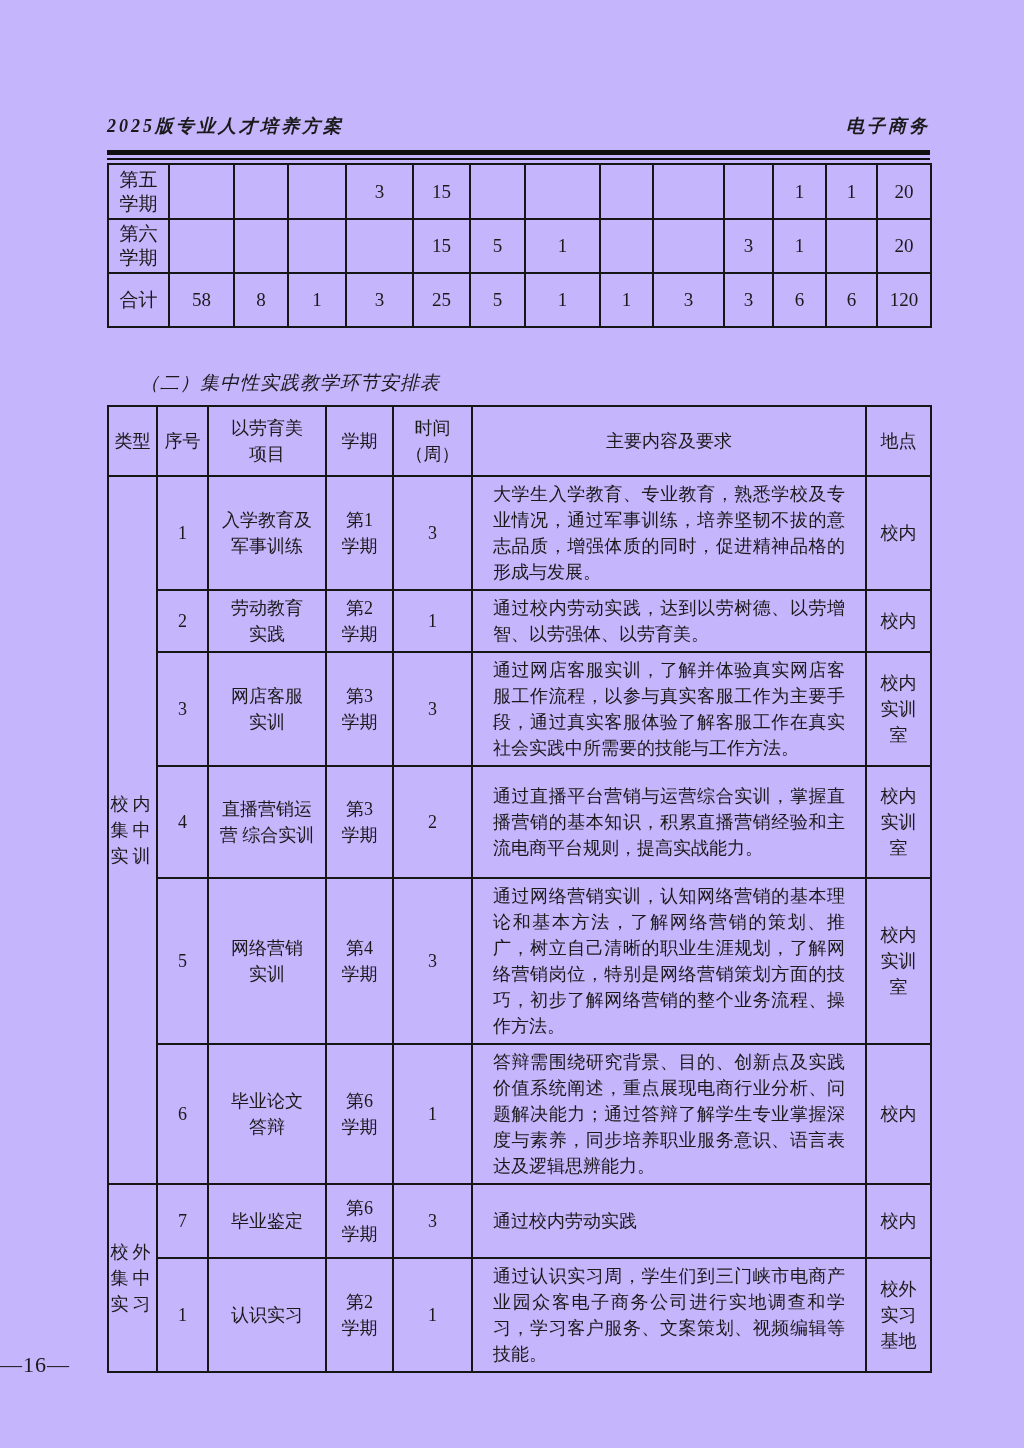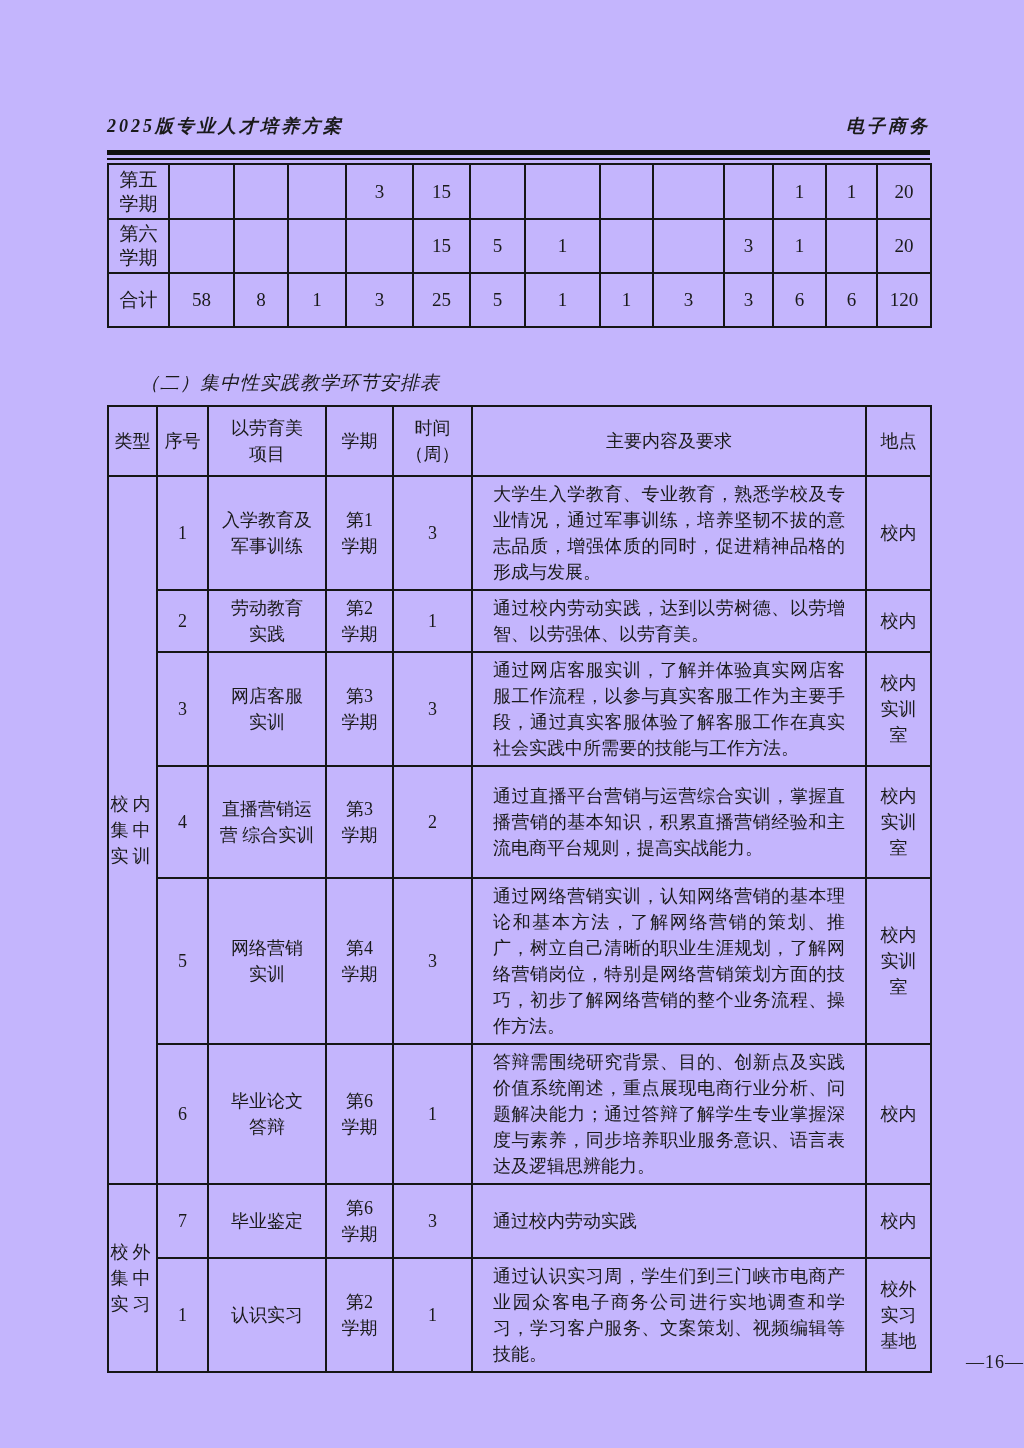--- a/index.html
+++ b/index.html
@@ -46,21 +46,21 @@
     text-align:justify;text-justify:inter-ideograph;
     font-size:17.5px;line-height:20px;
     padding:4px 20px;vertical-align:middle;
   }
   .c-content.single{text-align:left;}
   .c-loc{line-height:25px;}
 
   
   .footer{
     position:absolute;left:0;width:1024px;top:1352px;
-    text-align:right;font-size:18px;letter-spacing:1px;
+    text-align:left;font-size:22px;letter-spacing:1px;
   }
   .abs{position:absolute;}
 </style>
 </head>
 <body>
 
 <div class="page">
 
   <div class="content abs hdr">
     <span class="ht">2025版专业人才培养方案</span>

